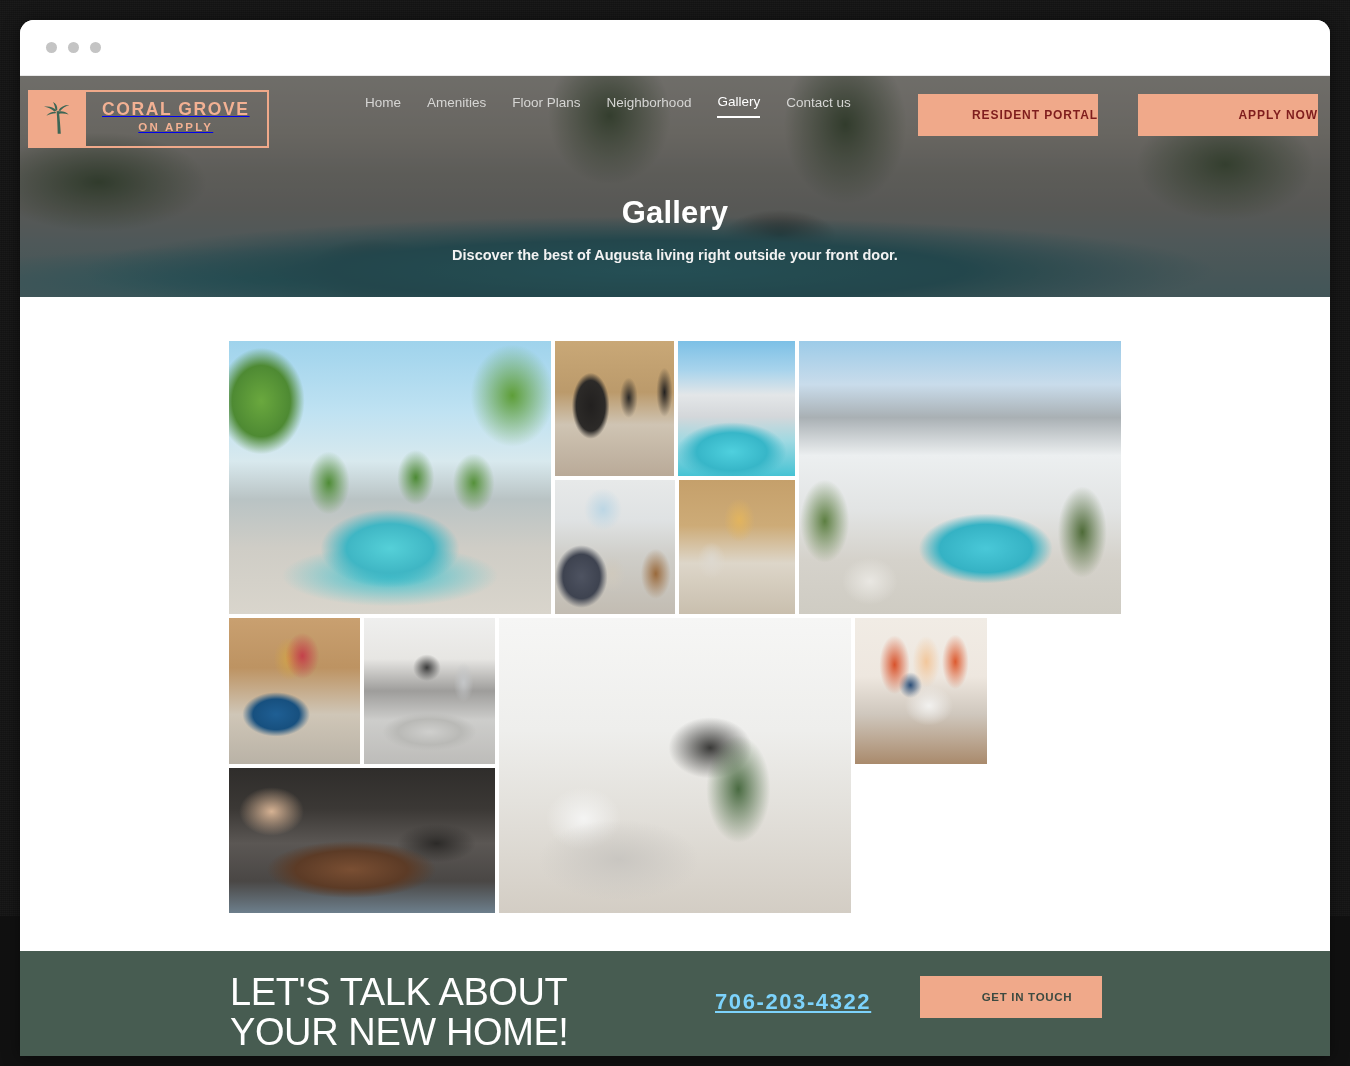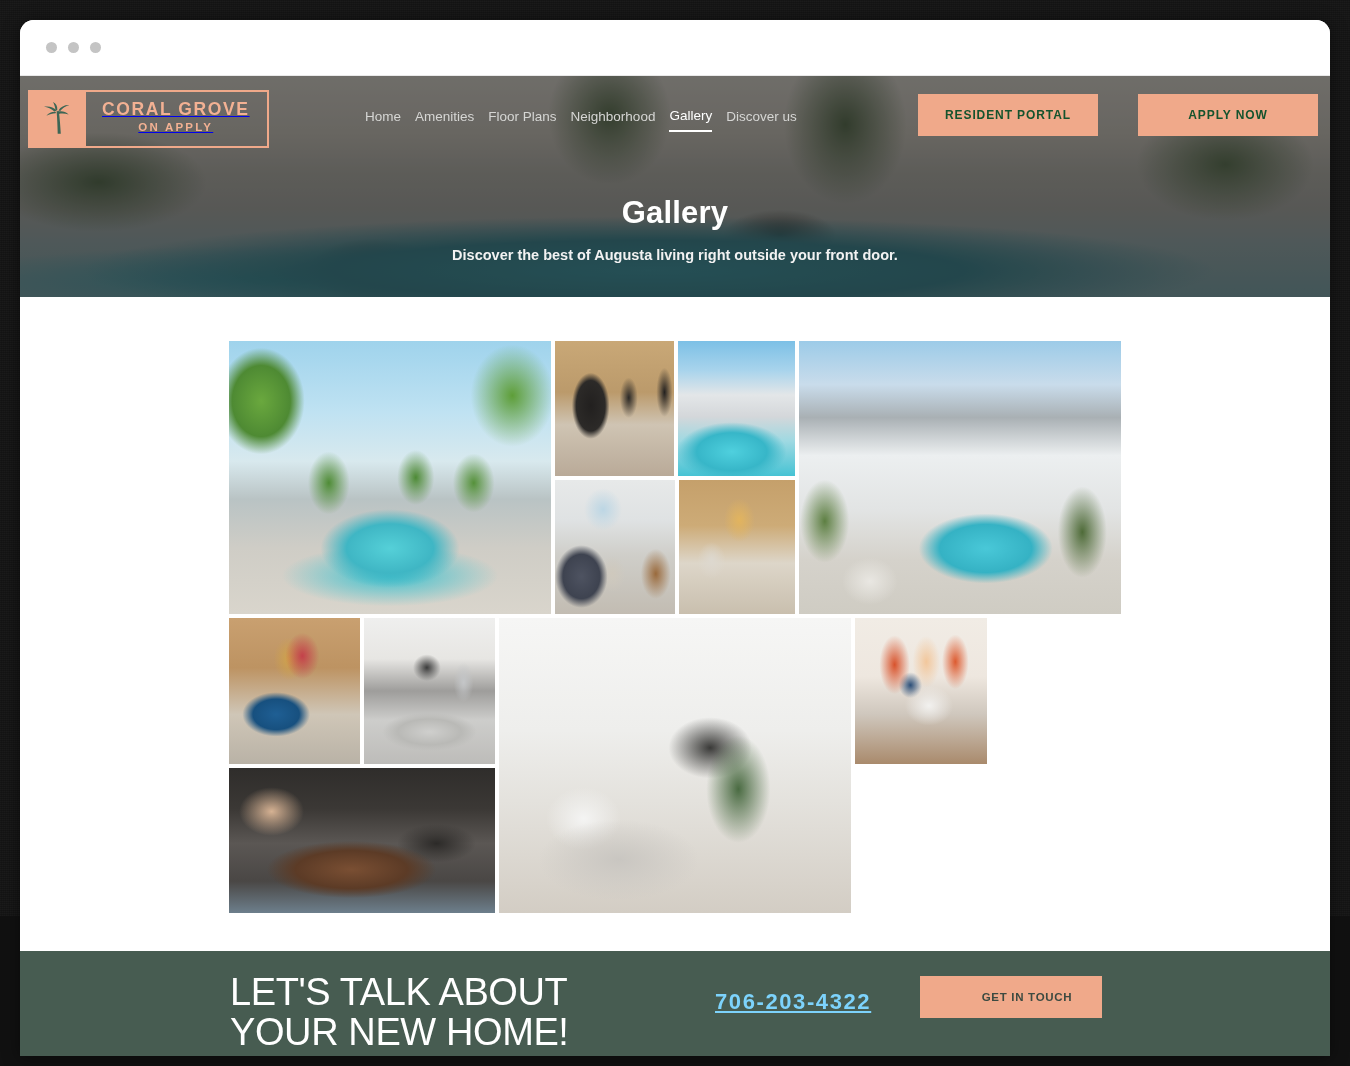--- a/index.html
+++ b/index.html
@@ -138,24 +138,24 @@
     color: #f3b193;
     font-size: 11.5px;
     font-weight: 600;
     letter-spacing: 2.2px;
     line-height: 1.5;
   }
 
   .nav-links {
     position: absolute;
     left: 345px;
-    top: 32px;
+    top: 18px;
     display: flex;
     align-items: center;
-    gap: 14px;
+    gap: 26px;
   }
   .nav-link {
     color: #d6d6d4;
     font-size: 13.5px;
     font-weight: 400;
     text-decoration: none;
     padding-bottom: 7px;
     white-space: nowrap;
   }
   .nav-link.active {
@@ -165,29 +165,30 @@
 
   .nav-actions {
     position: absolute;
     right: 12px;
     top: 18px;
     display: flex;
     gap: 40px;
   }
   .btn-nav {
     background: #f0a98a;
-    color: #14532d;
+    color: #7f1d1d;
     border: none;
     font-family: "Liberation Sans", sans-serif;
     font-size: 12px;
     font-weight: 700;
     letter-spacing: 0.9px;
     width: 180px;
     height: 42px;
     cursor: pointer;
+    text-align: right;
   }
 
   .hero-text {
     position: absolute;
     top: 118px;
     left: 0; right: 0;
     text-align: center;
   }
   .hero-title {
     color: #ffffff;
@@ -399,21 +400,21 @@
                 <span class="logo-line2">ON APPLY</span>
               </span>
             </a>
 
             <nav class="nav-links">
               <a class="nav-link" href="#">Home</a>
               <a class="nav-link" href="#">Amenities</a>
               <a class="nav-link" href="#">Floor Plans</a>
               <a class="nav-link" href="#">Neighborhood</a>
               <a class="nav-link active" href="#">Gallery</a>
-              <a class="nav-link" href="#">Discover us</a>
+              <a class="nav-link" href="#">Contact us</a>
             </nav>
 
             <div class="nav-actions">
               <button class="btn-nav">RESIDENT PORTAL</button>
               <button class="btn-nav">APPLY NOW</button>
             </div>
           </div>
 
           <div class="hero-text">
             <h1 class="hero-title">Gallery</h1>

